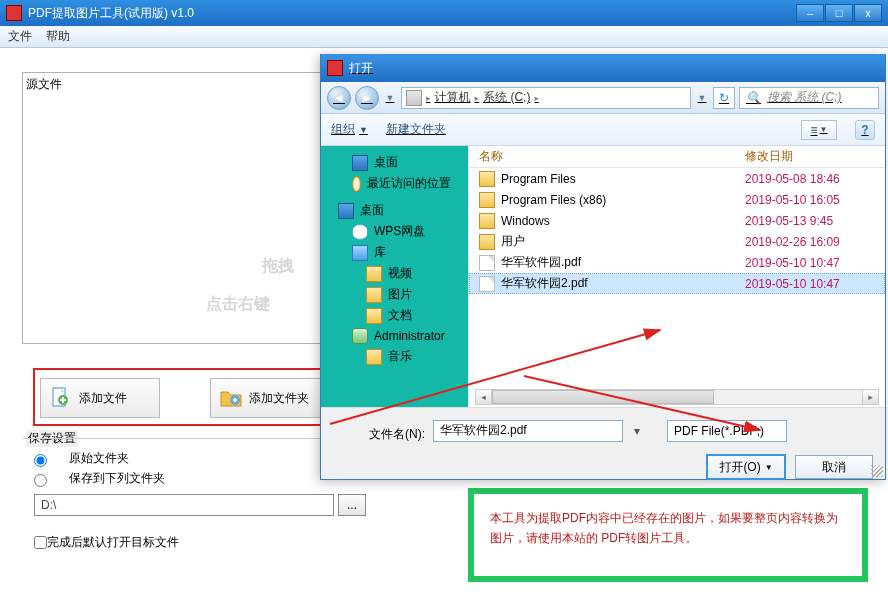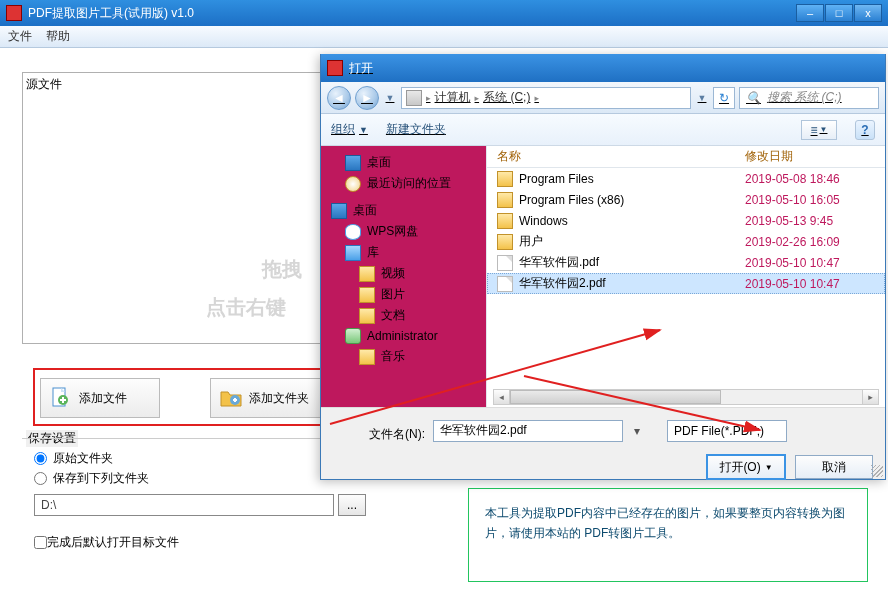--- a/index.html
+++ b/index.html
@@ -12,62 +12,62 @@
 .win-btns { margin-left:auto; display:flex; gap:1px; }
 .win-btn { width:28px; height:18px; background:linear-gradient(#5fb2f5,#2a80d2); border:1px solid #1a5ea0; display:flex; align-items:center; justify-content:center; color:#fff; font-size:11px; }
 .win-btn.close { background:linear-gradient(#6fb8f3,#2a80d2); }
 .main-menu { height:22px; background:linear-gradient(#f7fbff,#dce9f7); border-bottom:1px solid #b5c9de; padding:0 8px; display:flex; align-items:center; gap:14px; color:#333; }
 
 
 .src-panel { position:absolute; left:22px; top:72px; width:430px; height:272px; background:#fff; border:1px solid #b0b0b0; }
 .src-label { position:absolute; left:26px; top:76px; font-size:12px; background:transparent; }
 
 
-.wm { position:absolute; color:#d6d6d6; font-size:20px; font-weight:bold; }
+.wm { position:absolute; color:#d6d6d6; font-size:16px; font-weight:bold; }
 
 
 .red-rect { position:absolute; left:33px; top:368px; width:298px; height:58px; border:2px solid #e02020; }
 
 
 .btn-add { position:absolute; width:120px; height:40px; border:1px solid #bbb; background:linear-gradient(#fdfdfd,#ececec); display:flex; align-items:center; gap:6px; padding:0 8px; }
 .btn-add .ficon { width:24px; height:24px; display:inline-block; }
 .btn-add .ficon svg { width:24px; height:24px; }
 
 
 .grp-label { position:absolute; left:26px; top:430px; background:#f0f0f0; padding:0 2px; }
 .grp-box { position:absolute; left:22px; top:438px; width:430px; height:130px; border-top:1px solid #ccc; }
-.radio-row { position:absolute; display:flex; align-items:center; gap:6px; }
+.radio-row { position:absolute; display:flex; align-items:flex-end; gap:22px; }
 .radio-row input { margin:0; }
 .path-input { position:absolute; left:34px; top:494px; width:300px; height:22px; border:1px solid #888; background:#fff; padding:0 6px; display:flex; align-items:center; color:#444; }
 .path-browse { position:absolute; left:338px; top:494px; width:28px; height:22px; border:1px solid #888; background:linear-gradient(#fdfdfd,#e6e6e6); text-align:center; line-height:20px; }
 .chk-row { position:absolute; left:34px; top:534px; display:flex; align-items:center; gap:0; }
 
 
-.info-panel { position:absolute; left:468px; top:488px; width:400px; height:94px; border:1px solid #22c55e; background:#fff; padding:14px 16px; color:#0c4a6e; line-height:1.7; }
+.info-panel { position:absolute; left:468px; top:488px; width:400px; height:94px; border:6px solid #22c55e; background:#fff; padding:14px 16px; color:#b91c1c; line-height:1.7; }
 
 
 .dlg { position:absolute; left:320px; top:54px; width:566px; height:426px; background:#fff; border:1px solid #3b79b7; border-top:none; box-shadow:-2px 2px 10px rgba(0,0,0,.25);text-decoration:underline; }
 .dlg-titlebar { height:28px; background:linear-gradient(#3b93e4,#1f70c3); display:flex; align-items:center; padding:0 6px; color:#fff; }
 .dlg-titlebar .ico { width:16px; height:16px; background:#d33; margin-right:6px; border:1px solid #800; }
 .dlg-nav { height:32px; background:linear-gradient(#f2f7fc,#dbe8f6); border-bottom:1px solid #b5c9de; display:flex; align-items:center; padding:0 6px; gap:4px; }
 .nav-circle { width:24px; height:24px; border-radius:50%; background:radial-gradient(circle at 35% 30%, #e8f2fc, #a9c9e8 60%, #6f9fcf); border:1px solid #6f9fcf; display:flex; align-items:center;justify-content:center; color:#fff; font-size:12px; }
 .nav-dd { width:14px; height:24px; display:flex; align-items:center; justify-content:center; color:#5a7da2; font-size:9px; }
 .crumbs { flex:1; height:22px; border:1px solid #9bb7d4; background:#fff; display:flex; align-items:center; padding:0 4px; gap:2px; color:#333; }
 .crumbs .sep { color:#888; font-size:9px; padding:0 2px; }
 .crumbs .drive-ico { width:16px;height:16px; background:linear-gradient(#e8e8e8,#c8c8c8); border:1px solid #999; }
 .nav-refresh { width:22px;height:22px; border:1px solid #9bb7d4; background:#fff; display:flex; align-items:center; justify-content:center; color:#2a80d2; }
 .search { width:140px; height:22px; border:1px solid #9bb7d4; background:#fff; display:flex; align-items:center; padding:0 6px; gap:6px; color:#888; font-style:italic; }
 .dlg-toolbar { height:32px; background:linear-gradient(#f7fbff,#e8f1fb); border-bottom:1px solid #cdd9e6; display:flex; align-items:center; padding:0 10px; gap:18px; color:#28527a; }
 .dlg-toolbar .tool { display:flex; align-items:center; gap:4px; }
 .dlg-toolbar .spacer { flex:1; }
 .view-btn { width:36px; height:20px; border:1px solid #b0c5db; background:linear-gradient(#fff,#e6eef7); display:flex; align-items:center; justify-content:center; gap:2px; }
 .help-btn { width:20px;height:20px; border:1px solid #b0c5db; border-radius:3px; background:linear-gradient(#eaf4ff,#c9e1f8); color:#2a6db5; display:flex; align-items:center; justify-content:center; font-weight:bold; }
 
 .dlg-body { position:absolute; left:0; top:92px; right:0; bottom:72px; display:flex; }
-.tree { width:166px; border-right:1px solid #e0e6ec; padding:6px 6px; overflow:hidden; background:#be185d; }
+.tree { width:148px; border-right:1px solid #e0e6ec; padding:6px 13px; overflow:hidden; background:#14b8a6; }
 .tree-item { display:flex; align-items:center; gap:6px; padding:2px 4px 2px 16px; white-space:nowrap; }
 .tree-item.lvl0 { padding-left:4px; margin-top:6px; }
 .tree-item .ticon { width:16px;height:16px; display:inline-block; }
 .tree-item.hdr { font-weight:normal; }
 .tree-item .ticon.monitor { background:linear-gradient(#5aa6e8,#2a76c0); border:1px solid #1d5a99; }
 .tree-item .ticon.clock { border:1px solid #c08a2a; background:radial-gradient(#fff,#f0d080); border-radius:50%; }
 .tree-item .ticon.cloud { background:#fff; border:1px solid #4aa0e8; border-radius:8px 8px 8px 8px / 6px; }
 .tree-item .ticon.lib { background:linear-gradient(#a8d8ff,#4aa0e8); border:1px solid #2a76c0; }
 .tree-item .ticon.folder { background:linear-gradient(#ffe9a8,#f3c24a); border:1px solid #c2922a; }
 .tree-item .ticon.user { background:linear-gradient(#d0f0d0,#7ac87a); border:1px solid #4a9a4a; border-radius:3px; }

